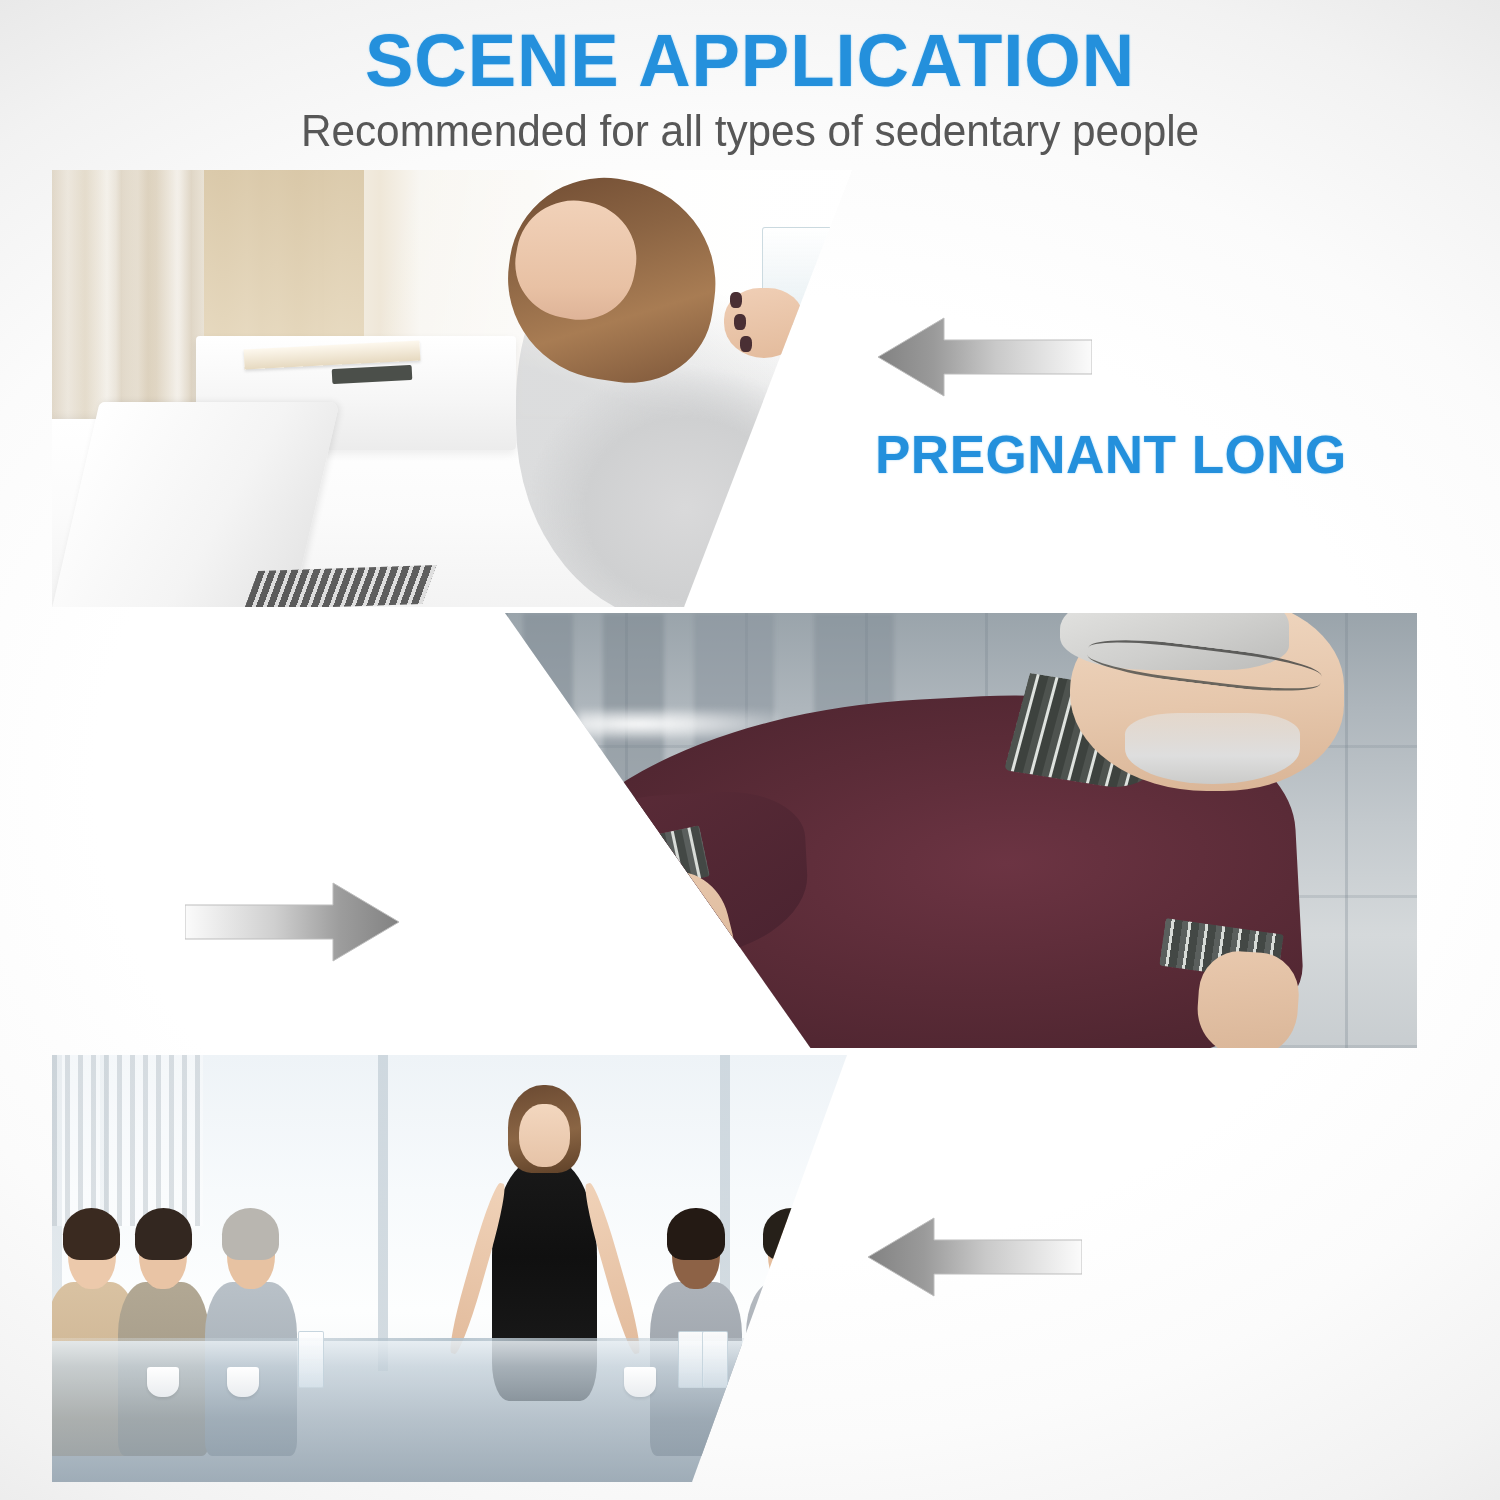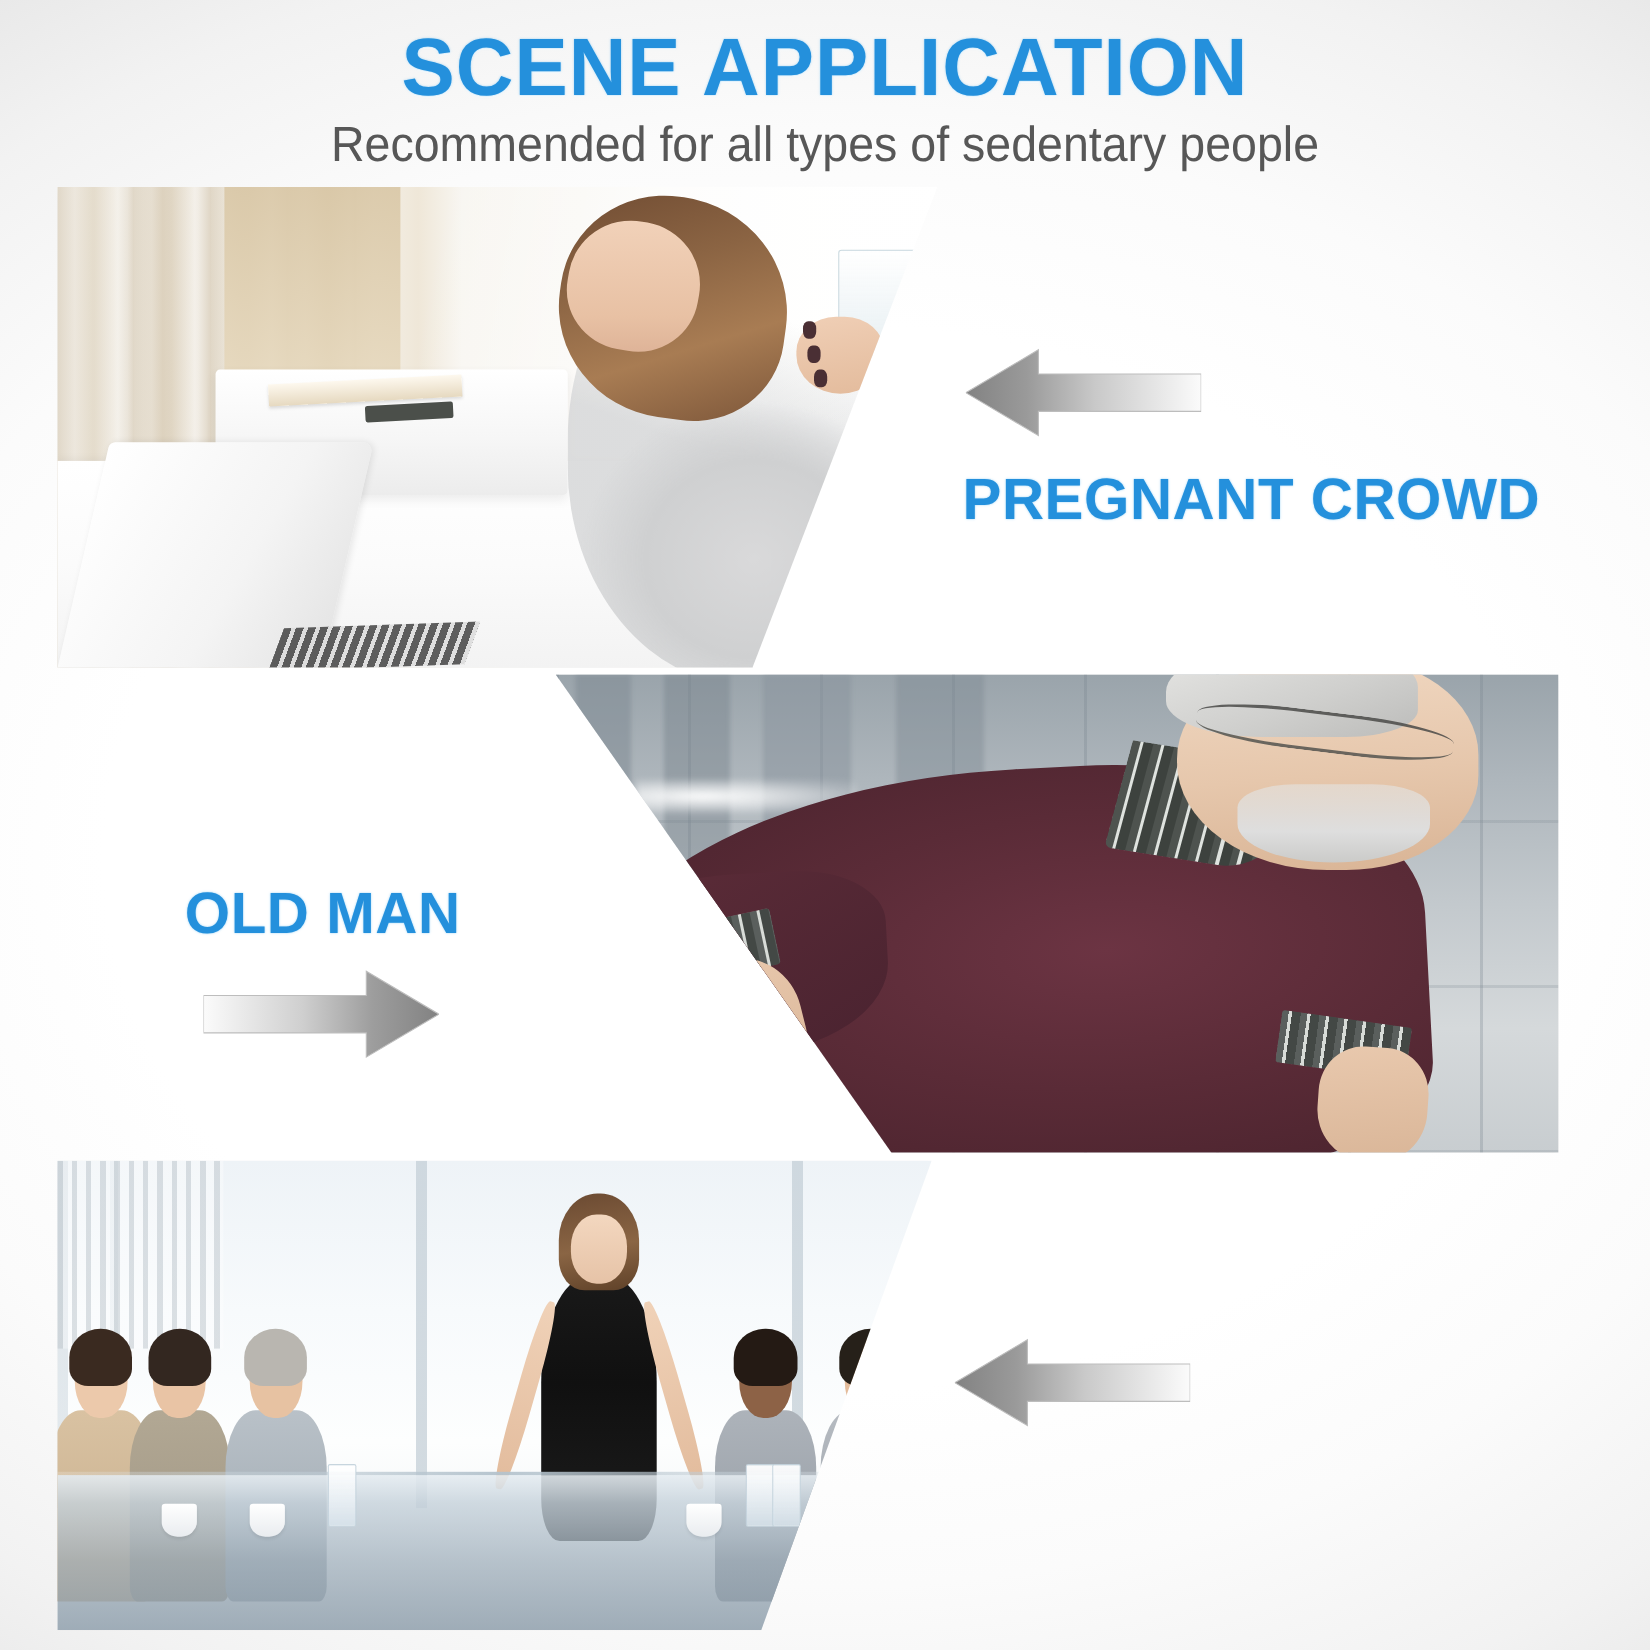--- a/index.html
+++ b/index.html
@@ -608,21 +608,21 @@
         <linearGradient id="gradL1" x1="0" y1="0" x2="1" y2="0">
           <stop offset="0%" stop-color="#828282"></stop>
           <stop offset="26%" stop-color="#9a9a9a"></stop>
           <stop offset="55%" stop-color="#c9c9c9"></stop>
           <stop offset="100%" stop-color="#fbfbfb"></stop>
         </linearGradient>
       </defs>
       <polygon points="0,44 66,5 66,27 214,27 214,61 66,61 66,83" fill="url(#gradL1)" stroke="#bdbdbd" stroke-width="1"></polygon>
     </svg>
   </div>
-  <div class="scene-label" id="label-pregnant">PREGNANT CROWD</div>
+  <div class="scene-label" id="label-pregnant">PREGNANT LONG</div>
 
   <div class="panel" id="panel-oldman">
     <div class="photo scene-oldman">
       <div class="window-grid"></div>
       <div class="skyline"></div>
       <div class="blur-lights"></div>
       <div class="woman-bg">
         <div class="bg-hair"></div>
         <div class="bg-face"></div>
         <div class="bg-top"></div>
@@ -637,21 +637,20 @@
       <div class="collar-plaid"></div>
       <div class="man-head">
         <div class="skull"></div>
         <div class="hair"></div>
         <div class="beard"></div>
         <div class="glasses"></div>
       </div>
     </div>
   </div>
 
-  <div class="scene-label" id="label-oldman">OLD MAN</div>
   <div class="arrow" id="arrow-oldman" style="left:185px; top:878px; width:214px; height:86px;">
     <svg viewBox="0 0 214 86" preserveAspectRatio="none">
       <defs>
         <linearGradient id="gradR1" x1="0" y1="0" x2="1" y2="0">
           <stop offset="0%" stop-color="#fbfbfb"></stop>
           <stop offset="42%" stop-color="#cfcfcf"></stop>
           <stop offset="72%" stop-color="#9d9d9d"></stop>
           <stop offset="100%" stop-color="#828282"></stop>
         </linearGradient>
       </defs>

